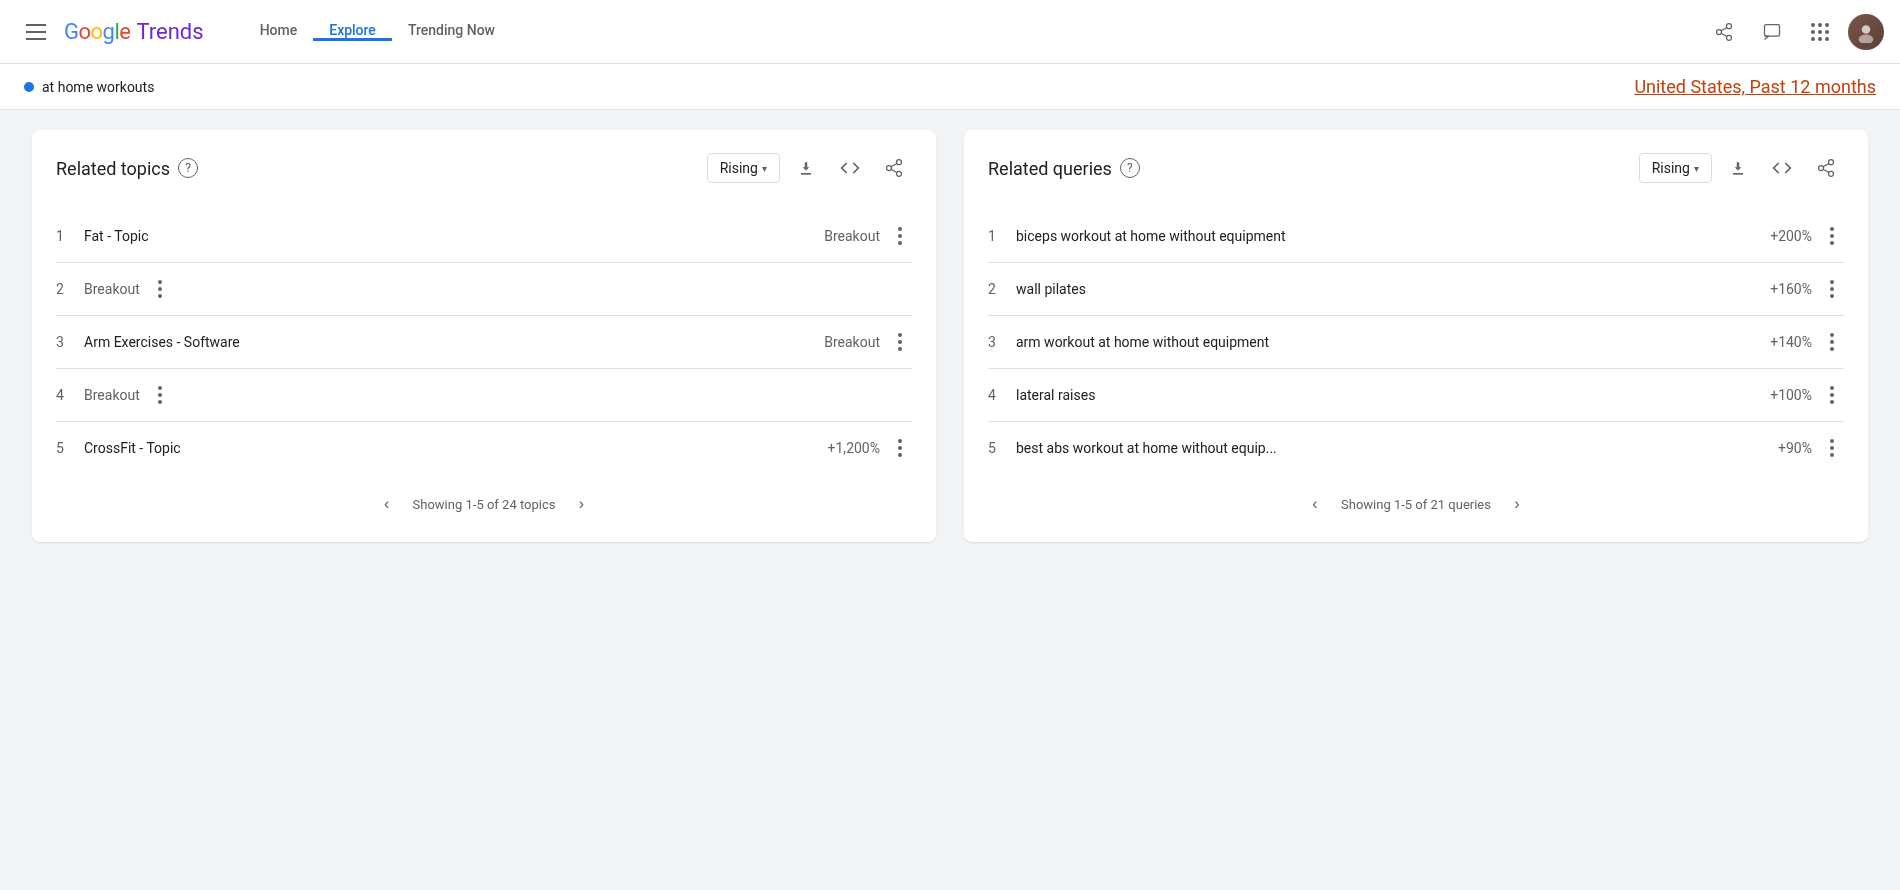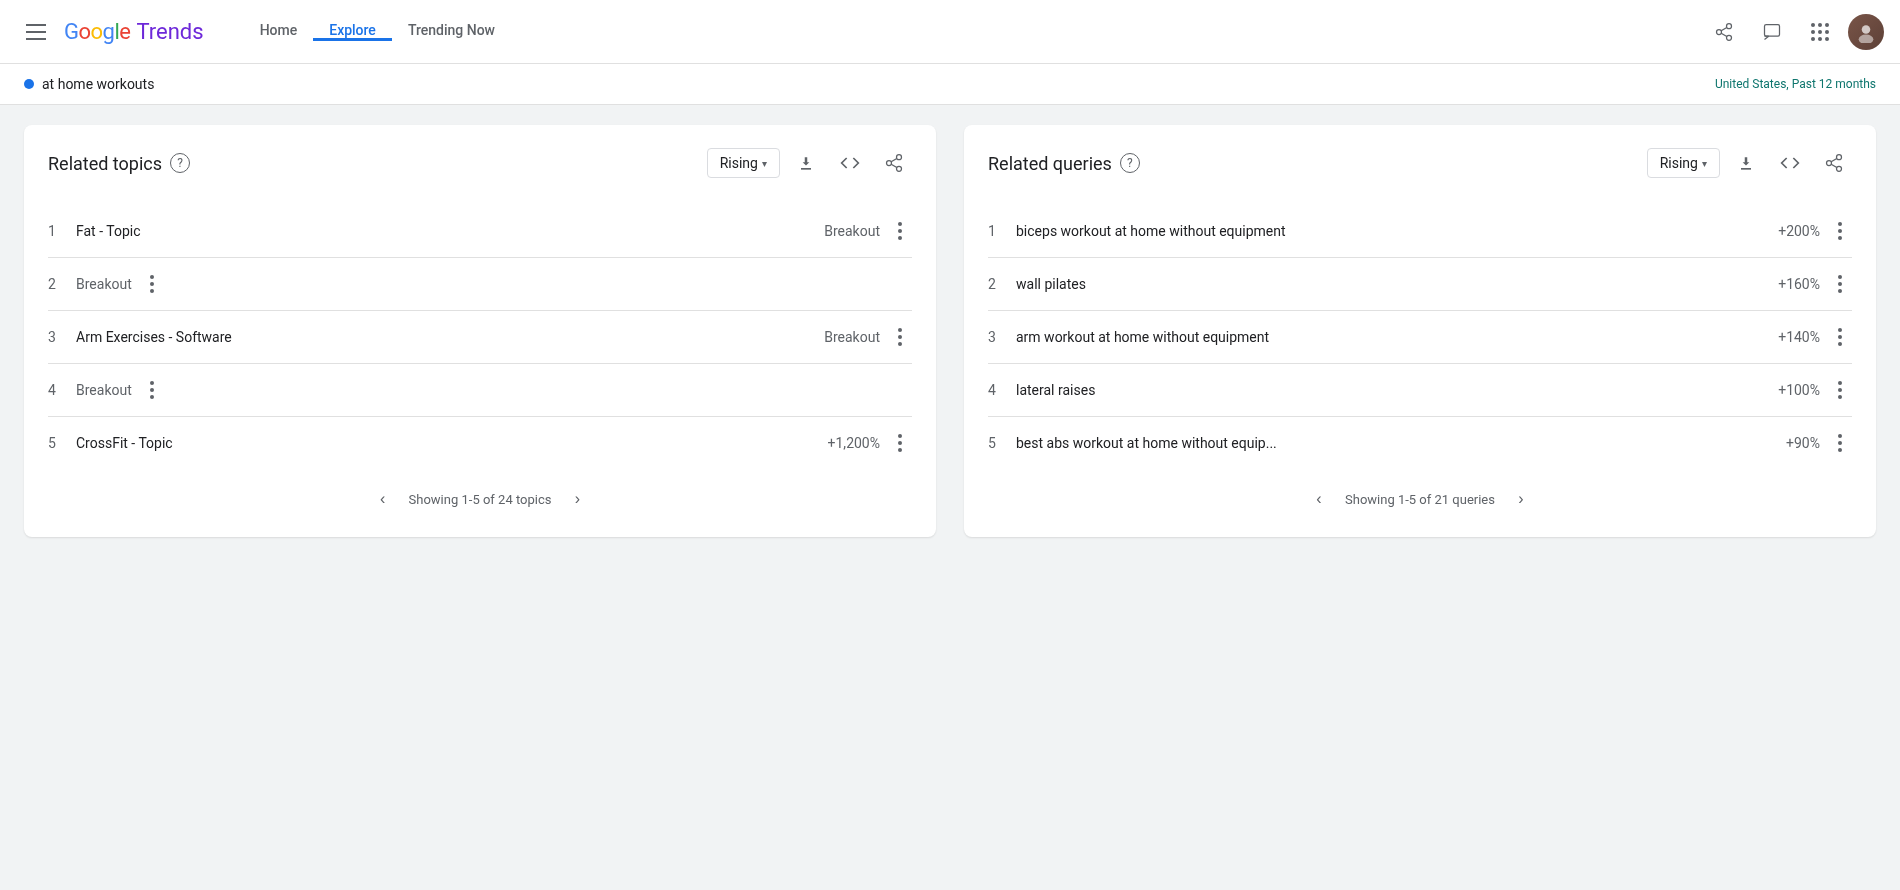--- a/index.html
+++ b/index.html
@@ -59,24 +59,24 @@
     .search-bar {
       background: #fff;
       padding: 12px 24px;
       display: flex;
       align-items: center;
       gap: 8px;
       border-bottom: 1px solid #e0e0e0;
     }
     .search-dot { width: 10px; height: 10px; border-radius: 50%; background: #1a73e8; flex-shrink: 0; }
     .search-term { font-size: 14px; color: #202124; }
-    .search-location { margin-left: auto; font-size: 12px; color: #0f766e; }
-
-    
-    .main { padding: 20px 24px; display: flex; gap: 28px; }
+    .search-location { margin-left: auto; font-size: 18px; color: #c2410c; text-decoration: underline; }
+
+    
+    .main { padding: 20px 32px; display: flex; gap: 28px; }
 
     
     .card {
       background: #fff;
       border-radius: 8px;
       flex: 1;
       padding: 20px 24px;
       box-shadow: 0 1px 2px rgba(0,0,0,0.1);
     }
 

